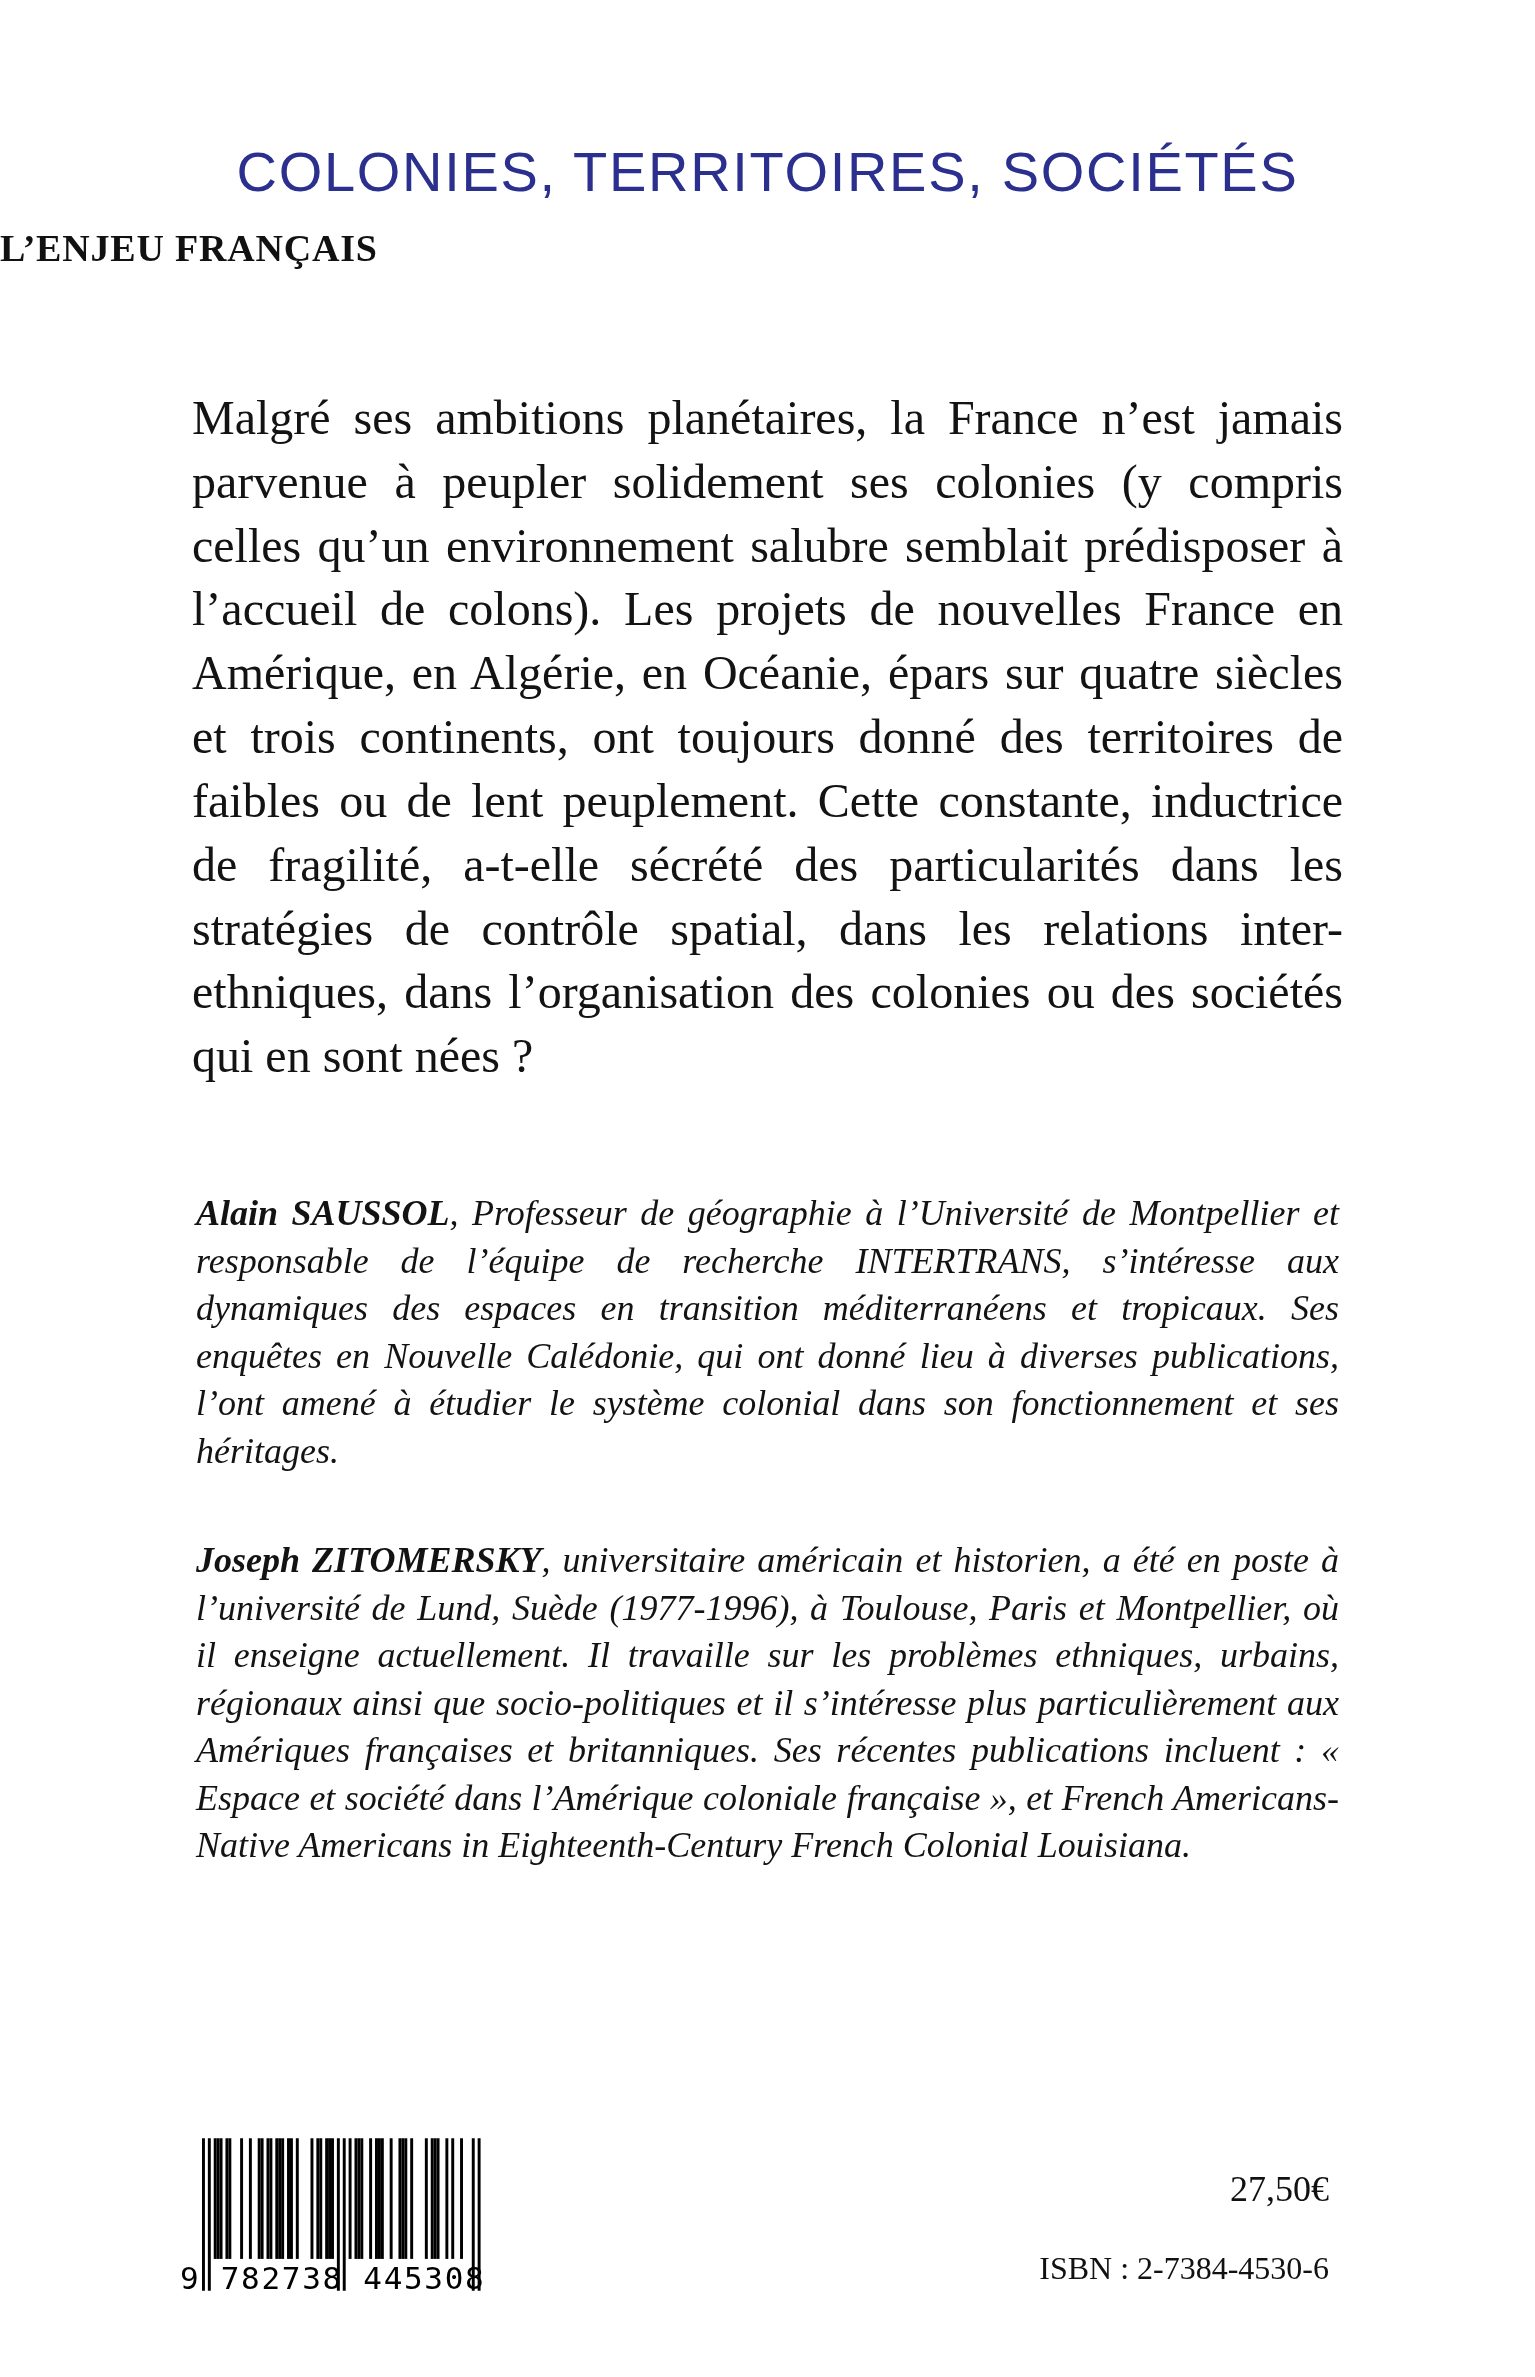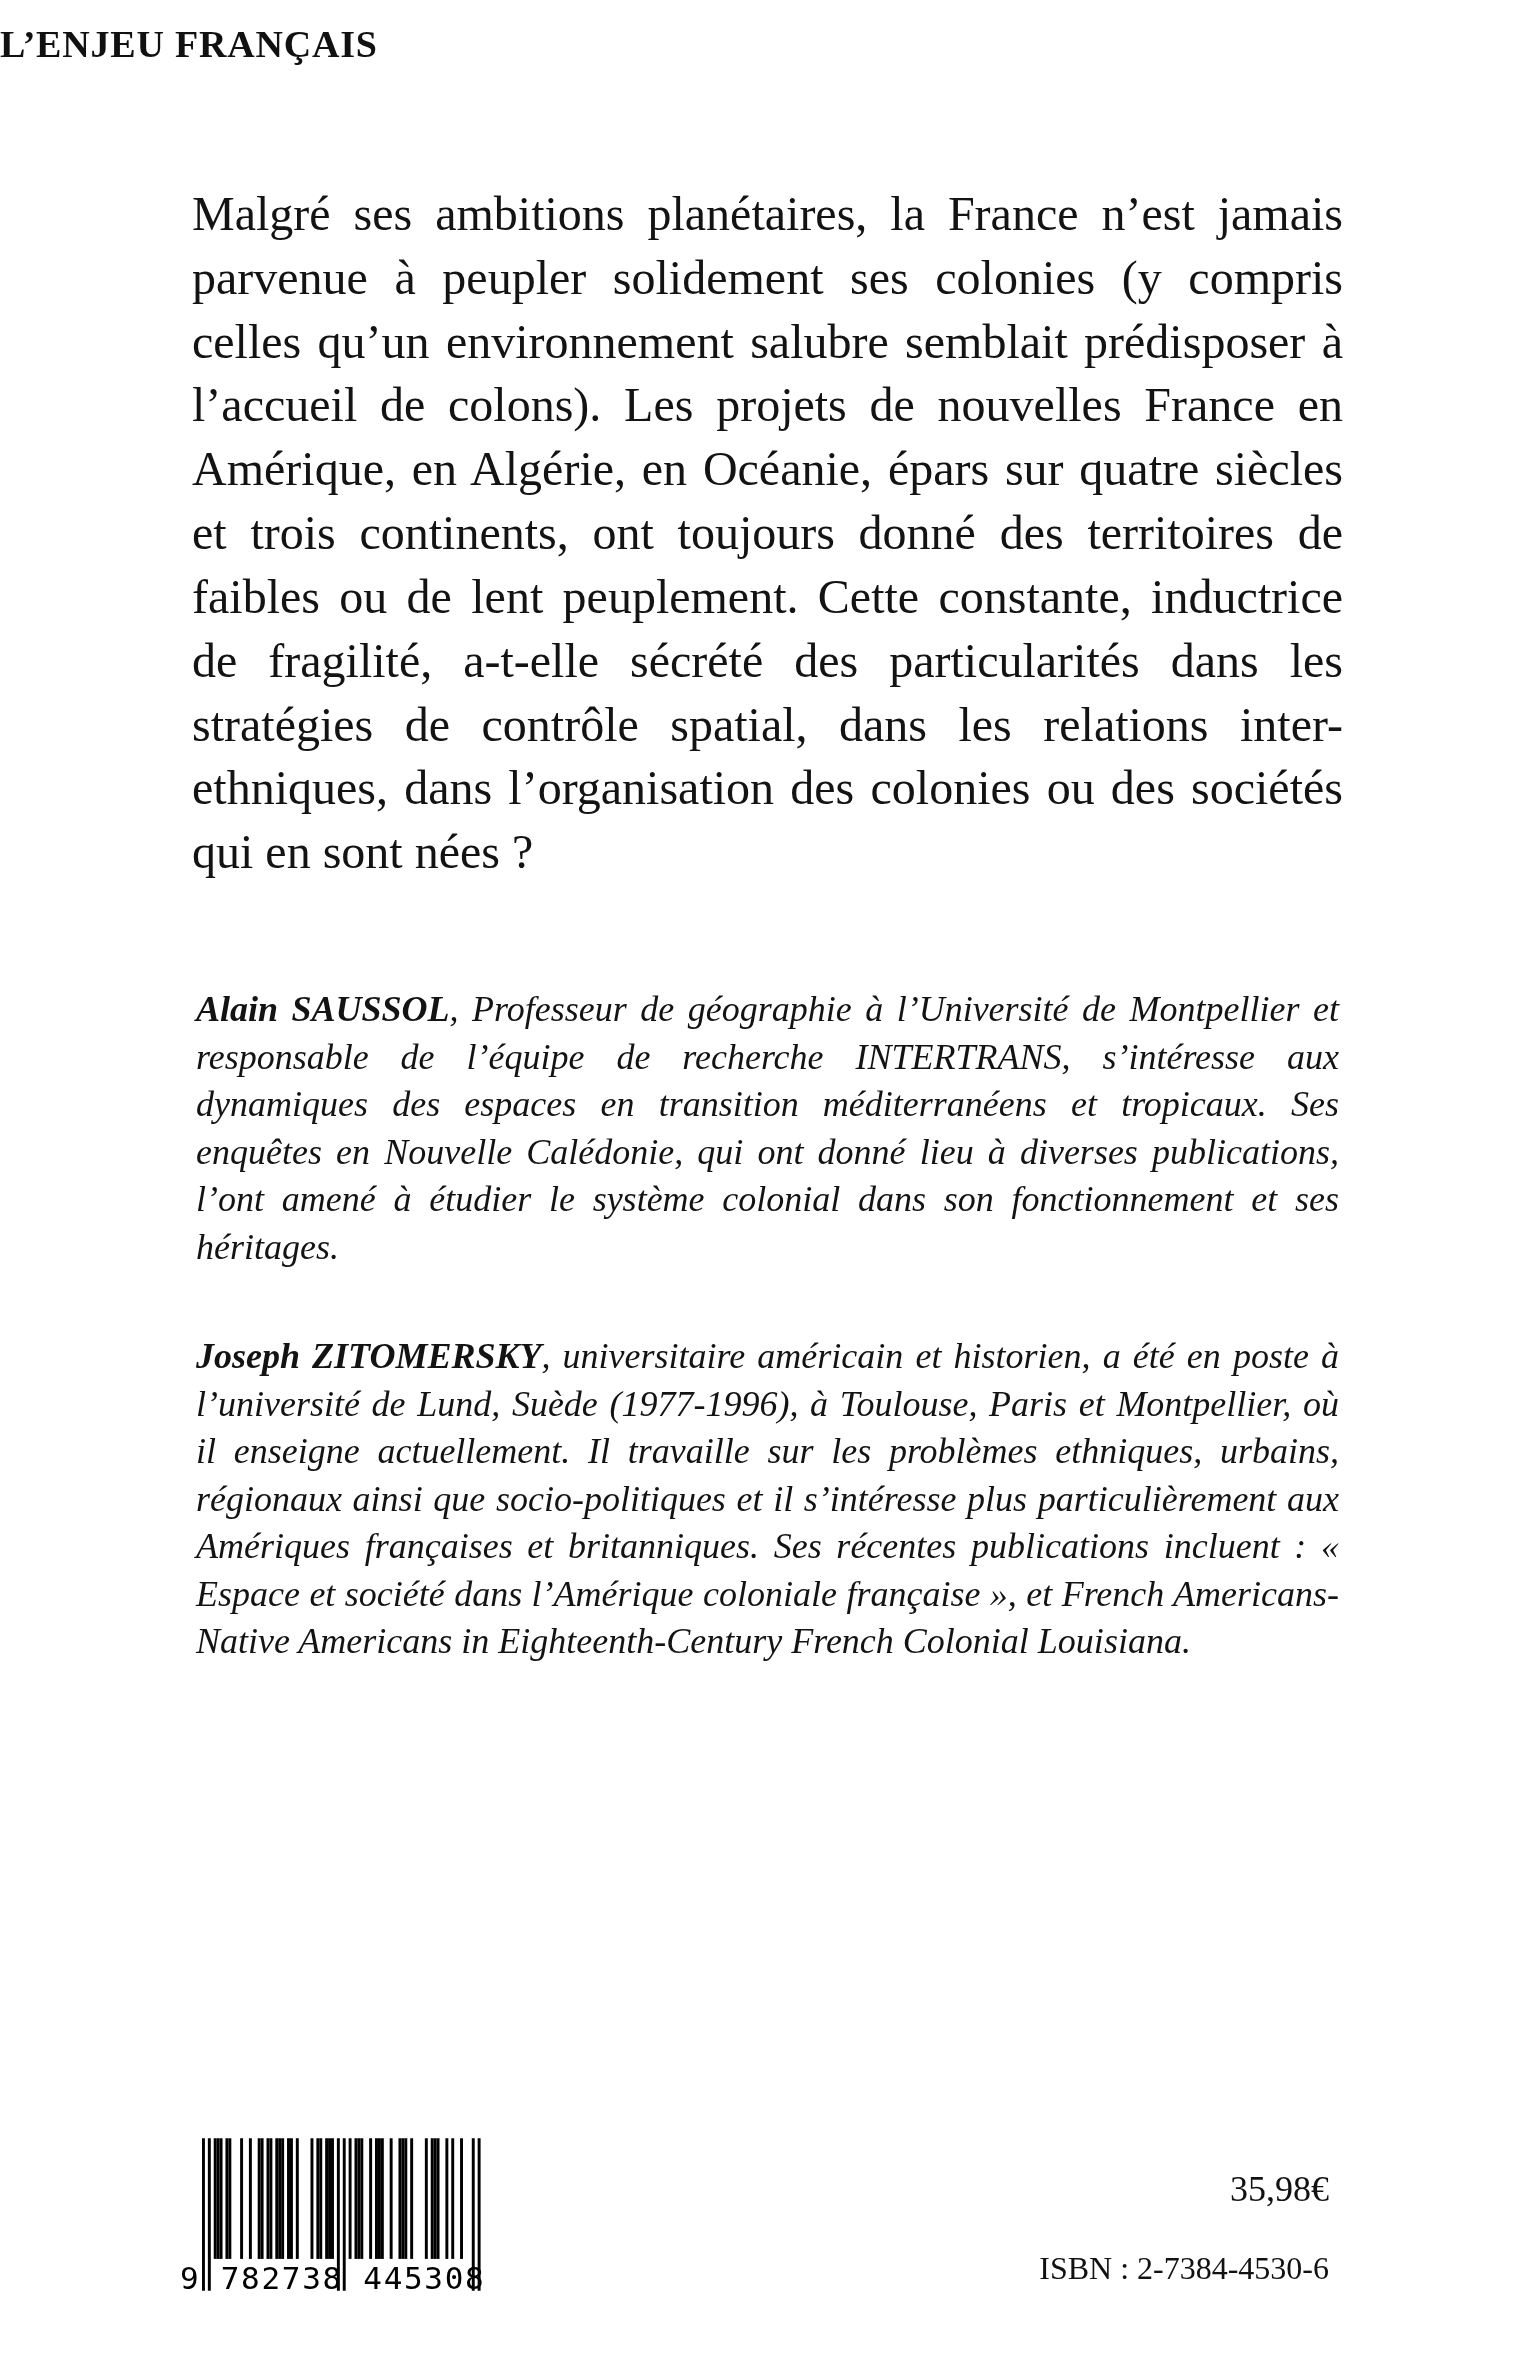--- a/index.html
+++ b/index.html
@@ -83,20 +83,21 @@
     top: 2250px;
     font-size: 32px;
     color: #111;
   }
 </style>
 </head>
 <body>
 
 <div class="page">
 
+  <h1 class="title">COLONIES, TERRITOIRES, SOCIÉTÉS</h1>
   <h2 class="subtitle">L’ENJEU FRANÇAIS</h2>
 
   <div class="text-col">
     <div class="synopsis">
       <p>Malgré ses ambitions planétaires, la France n’est jamais parvenue à peupler solidement ses colonies (y compris celles qu’un environnement salubre semblait prédisposer à l’accueil de colons). Les projets de nouvelles France en Amérique, en Algérie, en Océanie, épars sur quatre siècles et trois continents, ont toujours donné des territoires de faibles ou de lent peuplement. Cette constante, inductrice de fragilité, a-t-elle sécrété des particularités dans les stratégies de contrôle spatial, dans les relations inter-ethniques, dans l’organisation des colonies ou des sociétés qui en sont nées ?</p>
     </div>
 
     <p class="bio bio1"><span class="author-name">Alain SAUSSOL</span><span>, Professeur de géographie à l’Université de Montpellier et responsable de l’équipe de recherche INTERTRANS, s’intéresse aux dynamiques des espaces en transition méditerranéens et tropicaux. Ses enquêtes en Nouvelle Calédonie, qui ont donné lieu à diverses publications, l’ont amené à étudier le système colonial dans son fonctionnement et ses héritages.</span></p>
 
     <p class="bio bio2"><span class="author-name">Joseph ZITOMERSKY</span><span>, universitaire américain et historien, a été en poste à l’université de Lund, Suède (1977-1996), à Toulouse, Paris et Montpellier, où il enseigne actuellement. Il travaille sur les problèmes ethniques, urbains, régionaux ainsi que socio-politiques et il s’intéresse plus particulièrement aux Amériques françaises et britanniques. Ses récentes publications incluent : « Espace et société dans l’Amérique coloniale française », et French Americans-Native Americans in Eighteenth-Century French Colonial Louisiana.</span></p>
@@ -150,17 +151,17 @@
         <rect x="280" y="0" width="3.5" height="144" fill="#000"></rect>
         <rect x="290.5" y="0" width="3.5" height="144" fill="#000"></rect>
         <rect x="297.5" y="0" width="3.5" height="144" fill="#000"></rect>
         <rect x="308" y="0" width="3.5" height="144" fill="#000"></rect>
         <rect x="322" y="0" width="3.5" height="182" fill="#000"></rect>
         <rect x="329" y="0" width="3.5" height="182" fill="#000"></rect>
       </svg>
     <div class="barcode-digits">9 782738 445308</div>
   </div>
 
-  <div class="price">35,98€</div>
+  <div class="price">27,50€</div>
   <div class="isbn">ISBN : 2-7384-4530-6</div>
 
 </div>
 
 
 </body></html>

